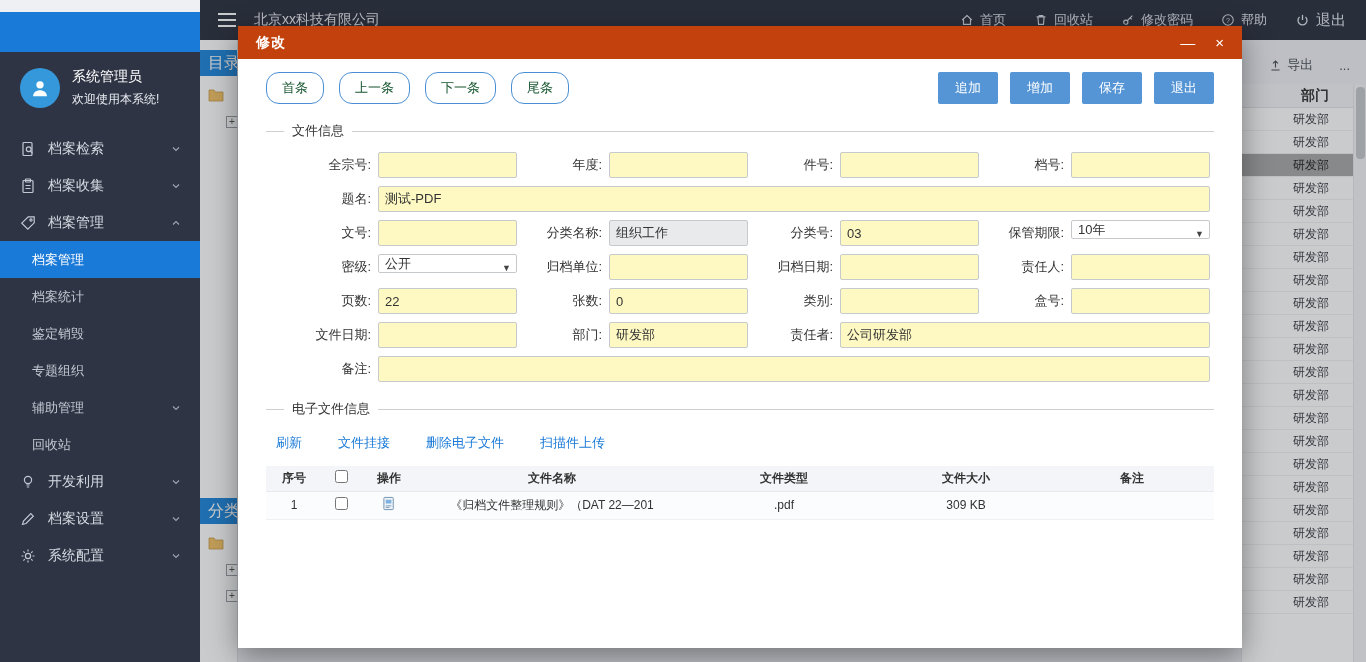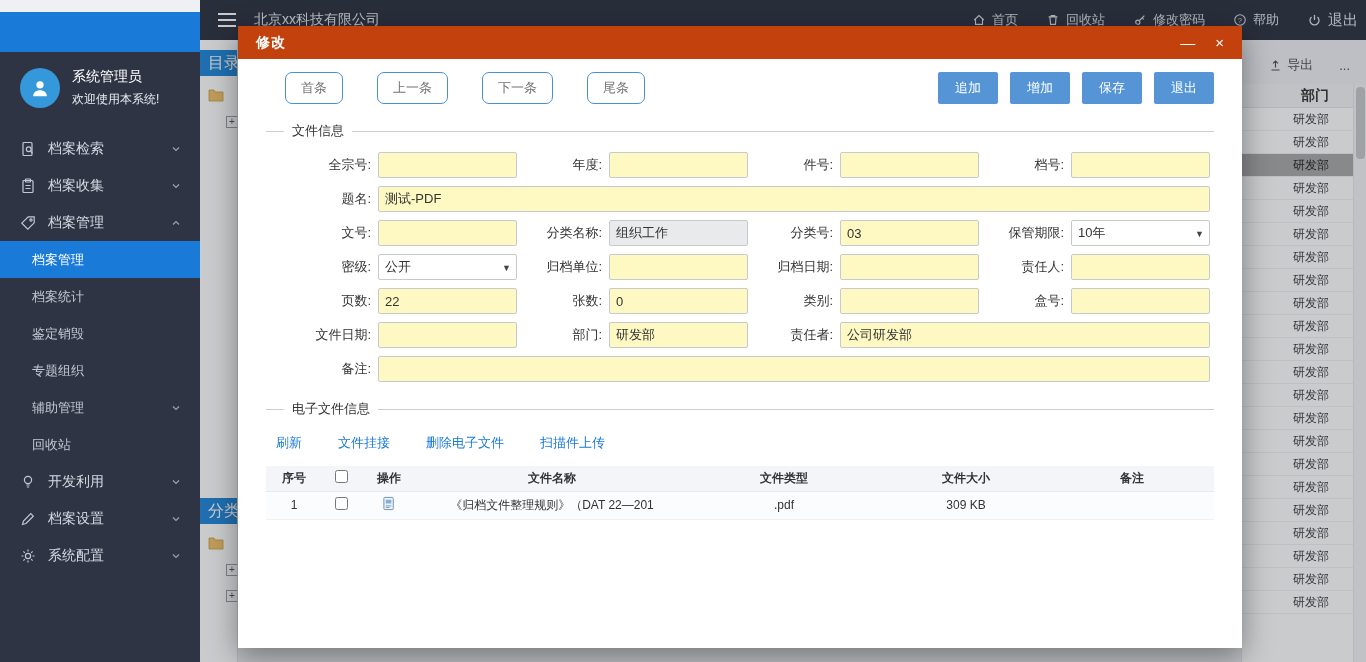--- a/index.html
+++ b/index.html
@@ -19,21 +19,21 @@
   .nav-item .mi { width:16px; height:16px; margin-right:12px; flex:none; color:#c2c8d4; }
   .chev { margin-left:auto; color:#9aa1b0; display:flex; }
   .subnav .sub-item { height:37px; display:flex; align-items:center; padding-left:32px; font-size:13px; color:#c3c8d2; }
   .sub-item.active { background:#1a7ad8; color:#fff; }
   .sub-item .chev { margin-right:18px; }
 
   
   .topbar { position:absolute; left:200px; top:0; right:0; height:40px; background:#2c3140; display:flex; align-items:center; color:#dfe3ea; z-index:5; }
   .hamburger { margin:0 18px 0 18px; display:flex; color:#fff; }
   .company { font-size:14px; color:#f0f2f5; }
-  .top-menu { margin-left:auto; display:flex; align-items:center; gap:28px; padding-right:8px; font-size:13px; }
+  .top-menu { margin-left:auto; display:flex; align-items:center; gap:28px; padding-right:20px; font-size:13px; }
   .top-item { display:flex; align-items:center; gap:6px; color:#dfe3ea; white-space:nowrap; }
   .top-item.logout { font-size:15px; }
 
   
   .content { position:absolute; left:200px; top:40px; right:0; bottom:0; background:#eef0f3; }
   .left-strip { position:absolute; left:0; top:0; width:38px; bottom:0; background:#fff; border-right:1px solid #dfe2e6; overflow:hidden; }
   .panel-header { position:absolute; left:0; right:0; height:26px; background:#1f86da; color:#fff; font-size:16px; display:flex; align-items:center; padding-left:8px; white-space:nowrap; overflow:hidden; }
   .ph-catalog { top:10px; }
   .ph-category { top:458px; }
   .tree-ico { position:absolute; left:8px; display:flex; }
@@ -51,35 +51,35 @@
   .overlay { position:absolute; left:200px; top:0; right:0; bottom:0; background:rgba(35,39,47,0.24); z-index:20; }
 
   
   .modal { position:absolute; left:238px; top:26px; width:1004px; height:622px; background:#fff; z-index:60; box-shadow:0 8px 28px rgba(0,0,0,0.4); }
   .modal-titlebar { height:33px; background:#c2410c; color:#fff; display:flex; align-items:center; padding:0 18px; font-size:14px; }
   .modal-title { font-weight:bold; letter-spacing:1px; }
   .window-controls { margin-left:auto; display:flex; gap:20px; font-size:15px; align-items:center; }
   .win-btn { cursor:pointer; line-height:1; }
 
   .modal-toolbar { display:flex; align-items:center; padding:13px 28px 0 28px; }
-  .nav-btn { border:1px solid #4a8fd3; background:#fff; color:#737373; font-size:13px; padding:6px 15px; border-radius:7px; margin-right:15px; cursor:pointer; font-family:inherit;margin-left:19px; }
+  .nav-btn { border:1px solid #4a8fd3; background:#fff; color:#14532d; font-size:13px; padding:6px 15px; border-radius:13px; margin-right:15px; cursor:pointer; font-family:inherit; }
   .action-group { margin-left:auto; display:flex; gap:12px; }
   .action-btn { background:#5595d5; color:#fff; border:none; font-size:13px; padding:7px 17px; border-radius:2px; cursor:pointer; font-family:inherit; }
 
   .section-title { display:flex; align-items:center; margin:18px 28px 0 28px; color:#333; font-size:13px; white-space:nowrap; }
   .section-title::before { content:""; width:18px; height:1px; background:#cfcfcf; margin-right:8px; }
   .section-title::after  { content:""; flex:1; height:1px; background:#cfcfcf; margin-left:8px; }
 
   .form-grid { display:grid; grid-template-columns:92px 139px 92px 139px 92px 139px 92px 139px; row-gap:8px; margin:12px 32px 0 48px; }
   .f-label { display:flex; align-items:center; justify-content:flex-end; padding-right:7px; font-size:13px; color:#333; height:26px; white-space:nowrap; }
   .f-input { height:26px; border:1px solid #c7cacd; border-radius:2px; font-size:13px; padding:0 6px; color:#333; width:100%; font-family:inherit; background:#fef9c3; }
   .f-input.readonly { background:#e9eaeb; }
   .wide { grid-column:2 / -1; }
   .span6end { grid-column:6 / -1; }
-  .fake-select { position:relative; height:26px; border:1px solid #c7cacd; border-radius:2px; font-size:13px; padding:0 18px 0 6px; color:#333; display:flex; align-items:center; background:#fff; cursor:pointer; }
+  .fake-select { position:relative; height:19px; border:1px solid #c7cacd; border-radius:2px; font-size:13px; padding:0 18px 0 6px; color:#333; display:flex; align-items:center; background:#fff; cursor:pointer; }
   .caret { position:absolute; right:5px; top:8px; font-size:9px; color:#444; }
 
   .efile-actions { display:flex; gap:36px; margin:16px 28px 0 38px; font-size:13px; }
   .efile-link { color:#1a7ad8; cursor:pointer; }
 
   .efile-table { margin:14px 28px 0 28px; width:948px; border-collapse:collapse; font-size:12px; color:#333; table-layout:fixed; }
   .efile-table th { background:#f3f5f8; height:25px; font-weight:bold; text-align:center; border-bottom:1px solid #e7e9ec; }
   .efile-table td { height:28px; text-align:center; background:#fbfcfd; border-bottom:1px solid #eef0f2; }
   .col-no { width:56px; } .col-chk { width:38px; } .col-op { width:58px; }
   .col-name { width:268px; } .col-type { width:196px; } .col-size { width:168px; }

